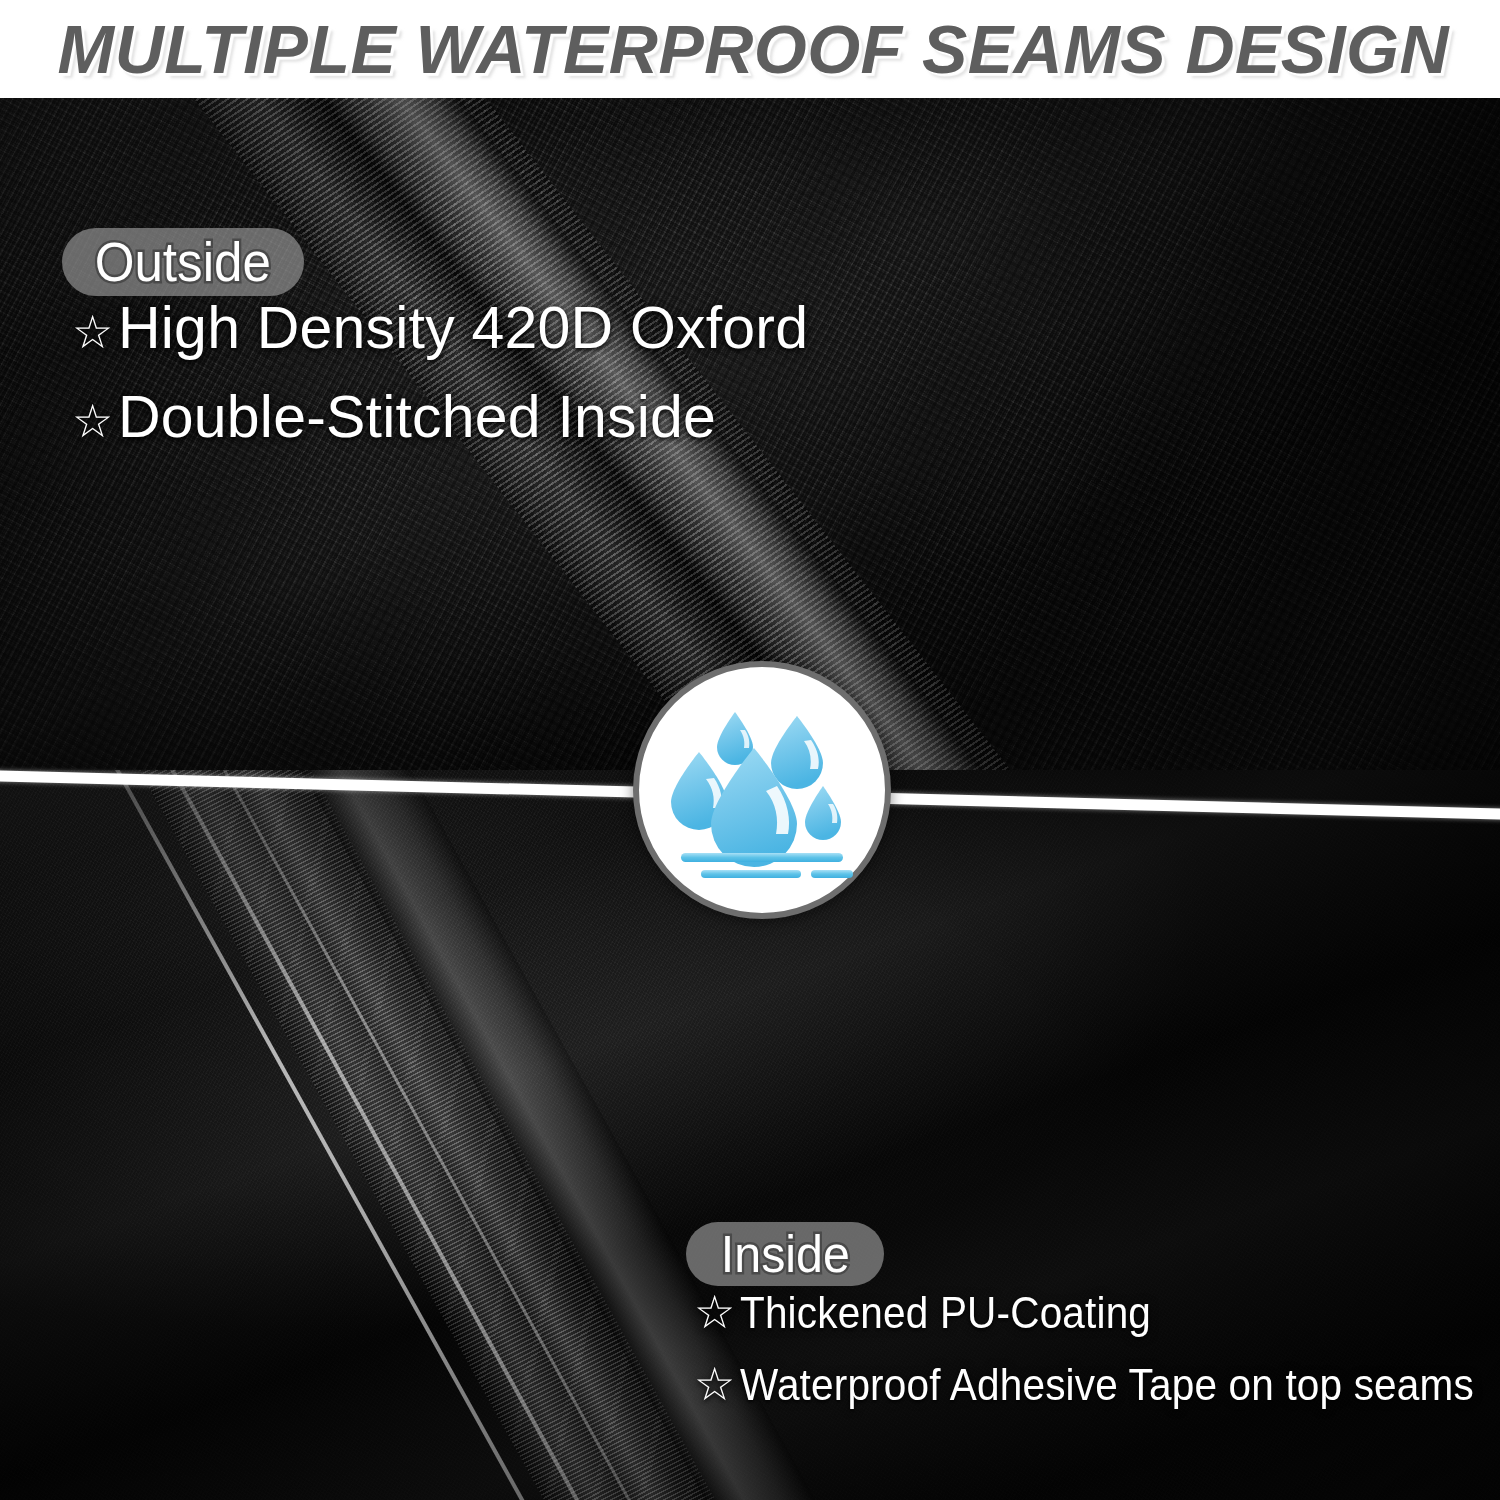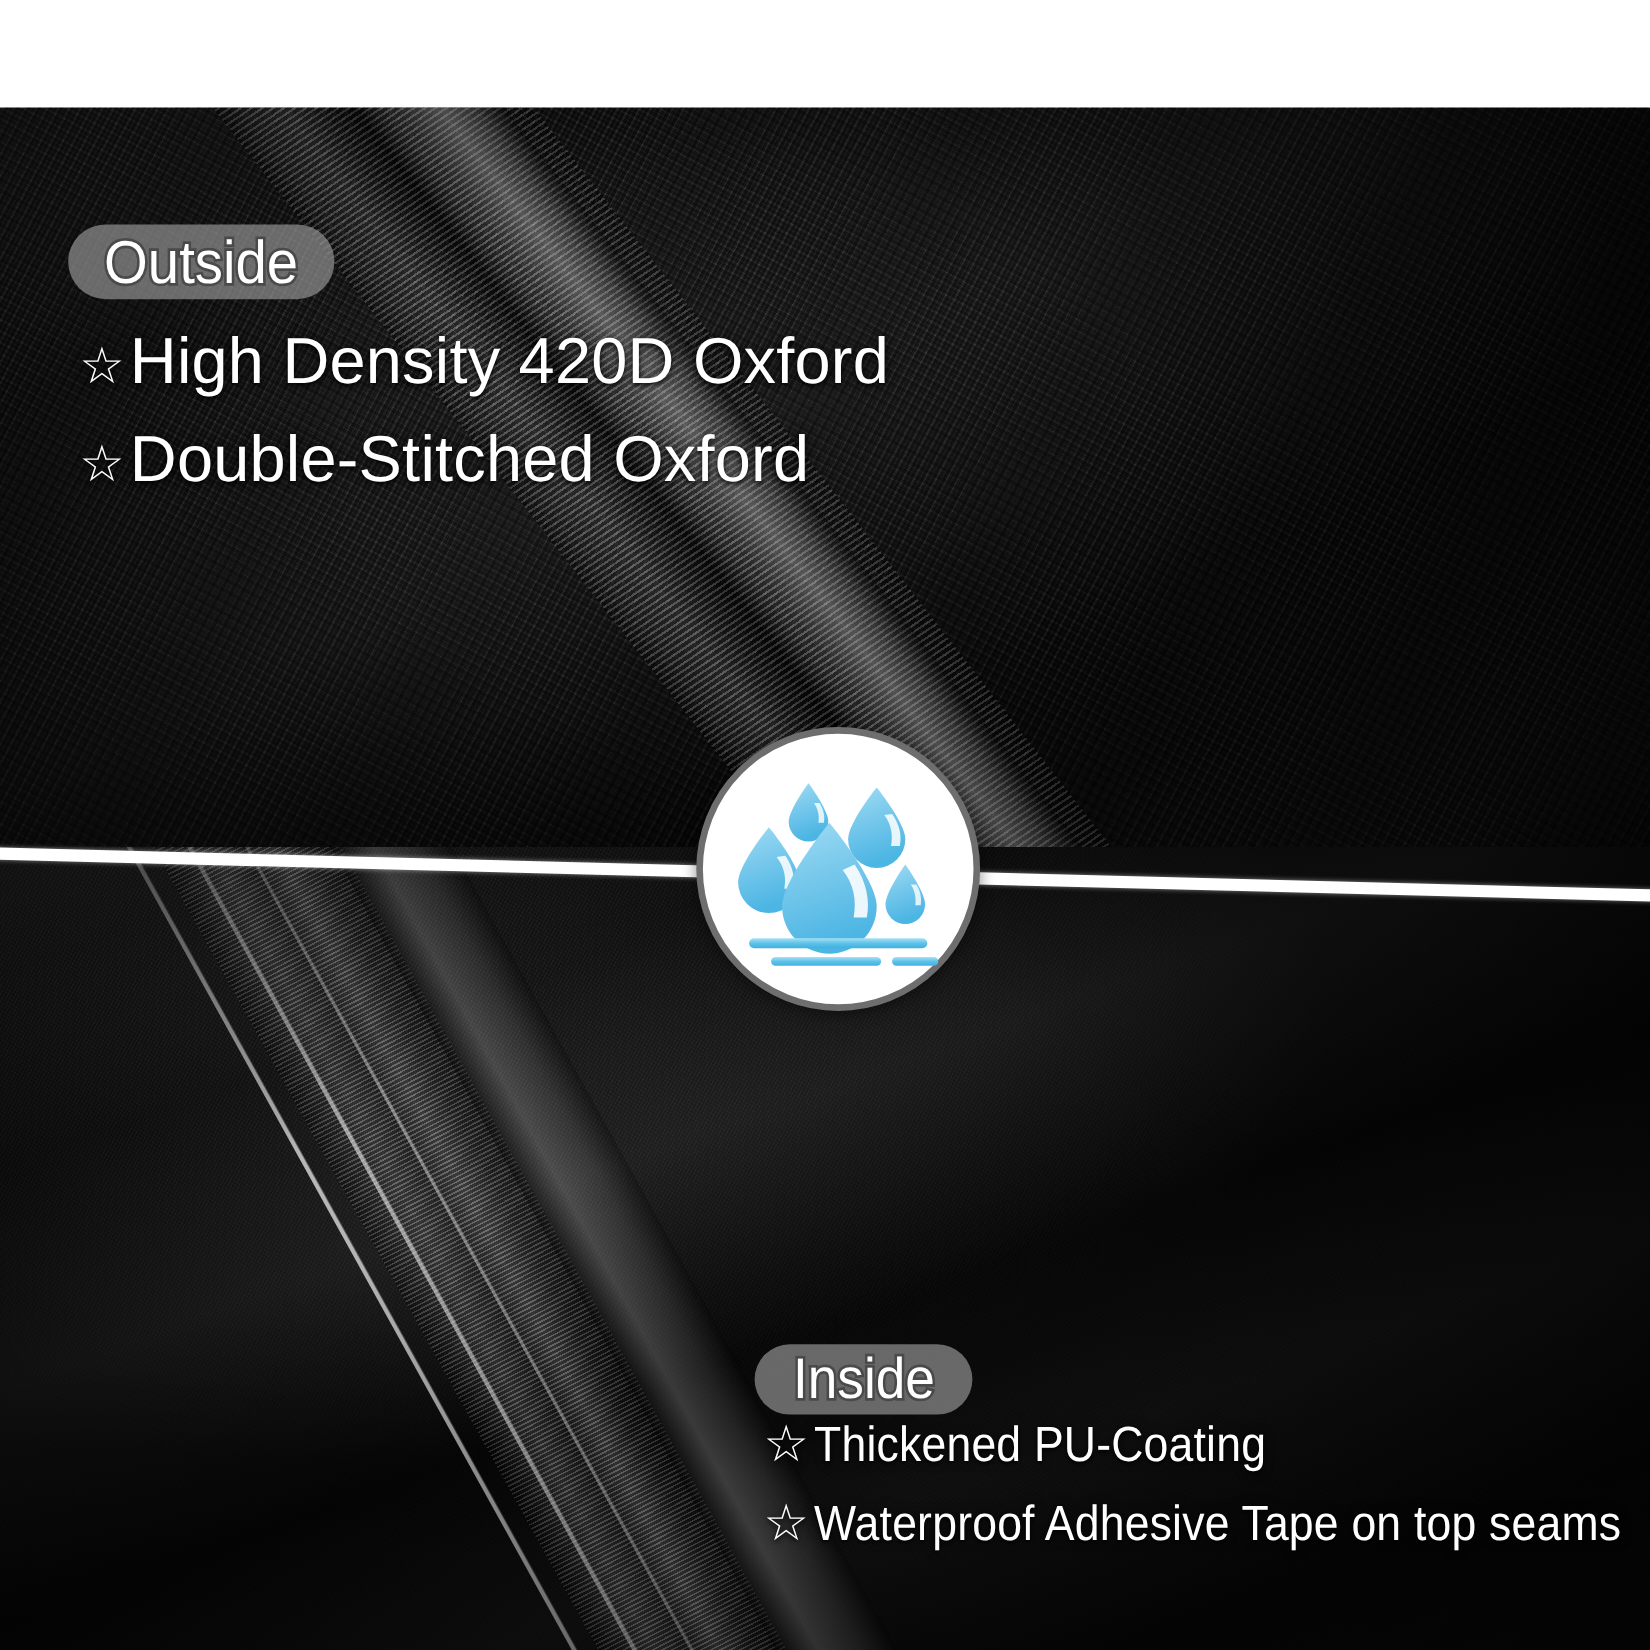--- a/index.html
+++ b/index.html
@@ -250,21 +250,21 @@
     font-family:"Liberation Sans", sans-serif;
     font-size:55px;
     font-weight:normal;
     color:#ffffff;
     line-height:1;
     white-space:nowrap;
     transform:scaleX(0.93);
     -webkit-text-stroke:5px #4a4a4a;
     paint-order:stroke fill;
   }
-  #pill-outside { left:62px; top:204px; width:242px; height:68px; }
+  #pill-outside { left:62px; top:228px; width:242px; height:68px; }
   #pill-inside  { left:686px; top:1222px; width:198px; height:64px; }
   #pill-inside .pill-text { font-size:52px; }
 
   
   .bullets {
     position:absolute;
     z-index:50;
     color:#ffffff;
   }
   .bullet-row {
@@ -308,20 +308,23 @@
     display:flex; align-items:center; justify-content:center;
     box-shadow:0 3px 14px rgba(0,0,0,0.45);
   }
   #waterproof-badge svg { display:block; }
 </style>
 </head>
 <body>
 
 <div id="page">
 
+  <div class="header">
+    <div class="header-title">MULTIPLE WATERPROOF SEAMS DESIGN</div>
+  </div>
 
   <div class="panel panel-top">
     <div class="fab-base top"></div>
     <div class="weave-top2"></div>
     <div class="weave-top"></div>
     <div class="folds-top"></div>
     <div class="seam-top">
       <div class="seam-top-weave"></div>
     </div>
     <div class="seam-top-rib"></div>
@@ -348,21 +351,21 @@
     <span class="pill-text">Outside</span>
   </div>
 
   <div class="bullets" id="bullets-outside">
     <div class="bullet-row">
       <span class="bullet-star">☆</span>
       <span class="bullet-label">High Density 420D Oxford</span>
     </div>
     <div class="bullet-row">
       <span class="bullet-star">☆</span>
-      <span class="bullet-label">Double-Stitched Oxford</span>
+      <span class="bullet-label">Double-Stitched Inside</span>
     </div>
   </div>
 
   <div class="pill" id="pill-inside">
     <span class="pill-text">Inside</span>
   </div>
 
   <div class="bullets" id="bullets-inside">
     <div class="bullet-row">
       <span class="bullet-star">☆</span>

